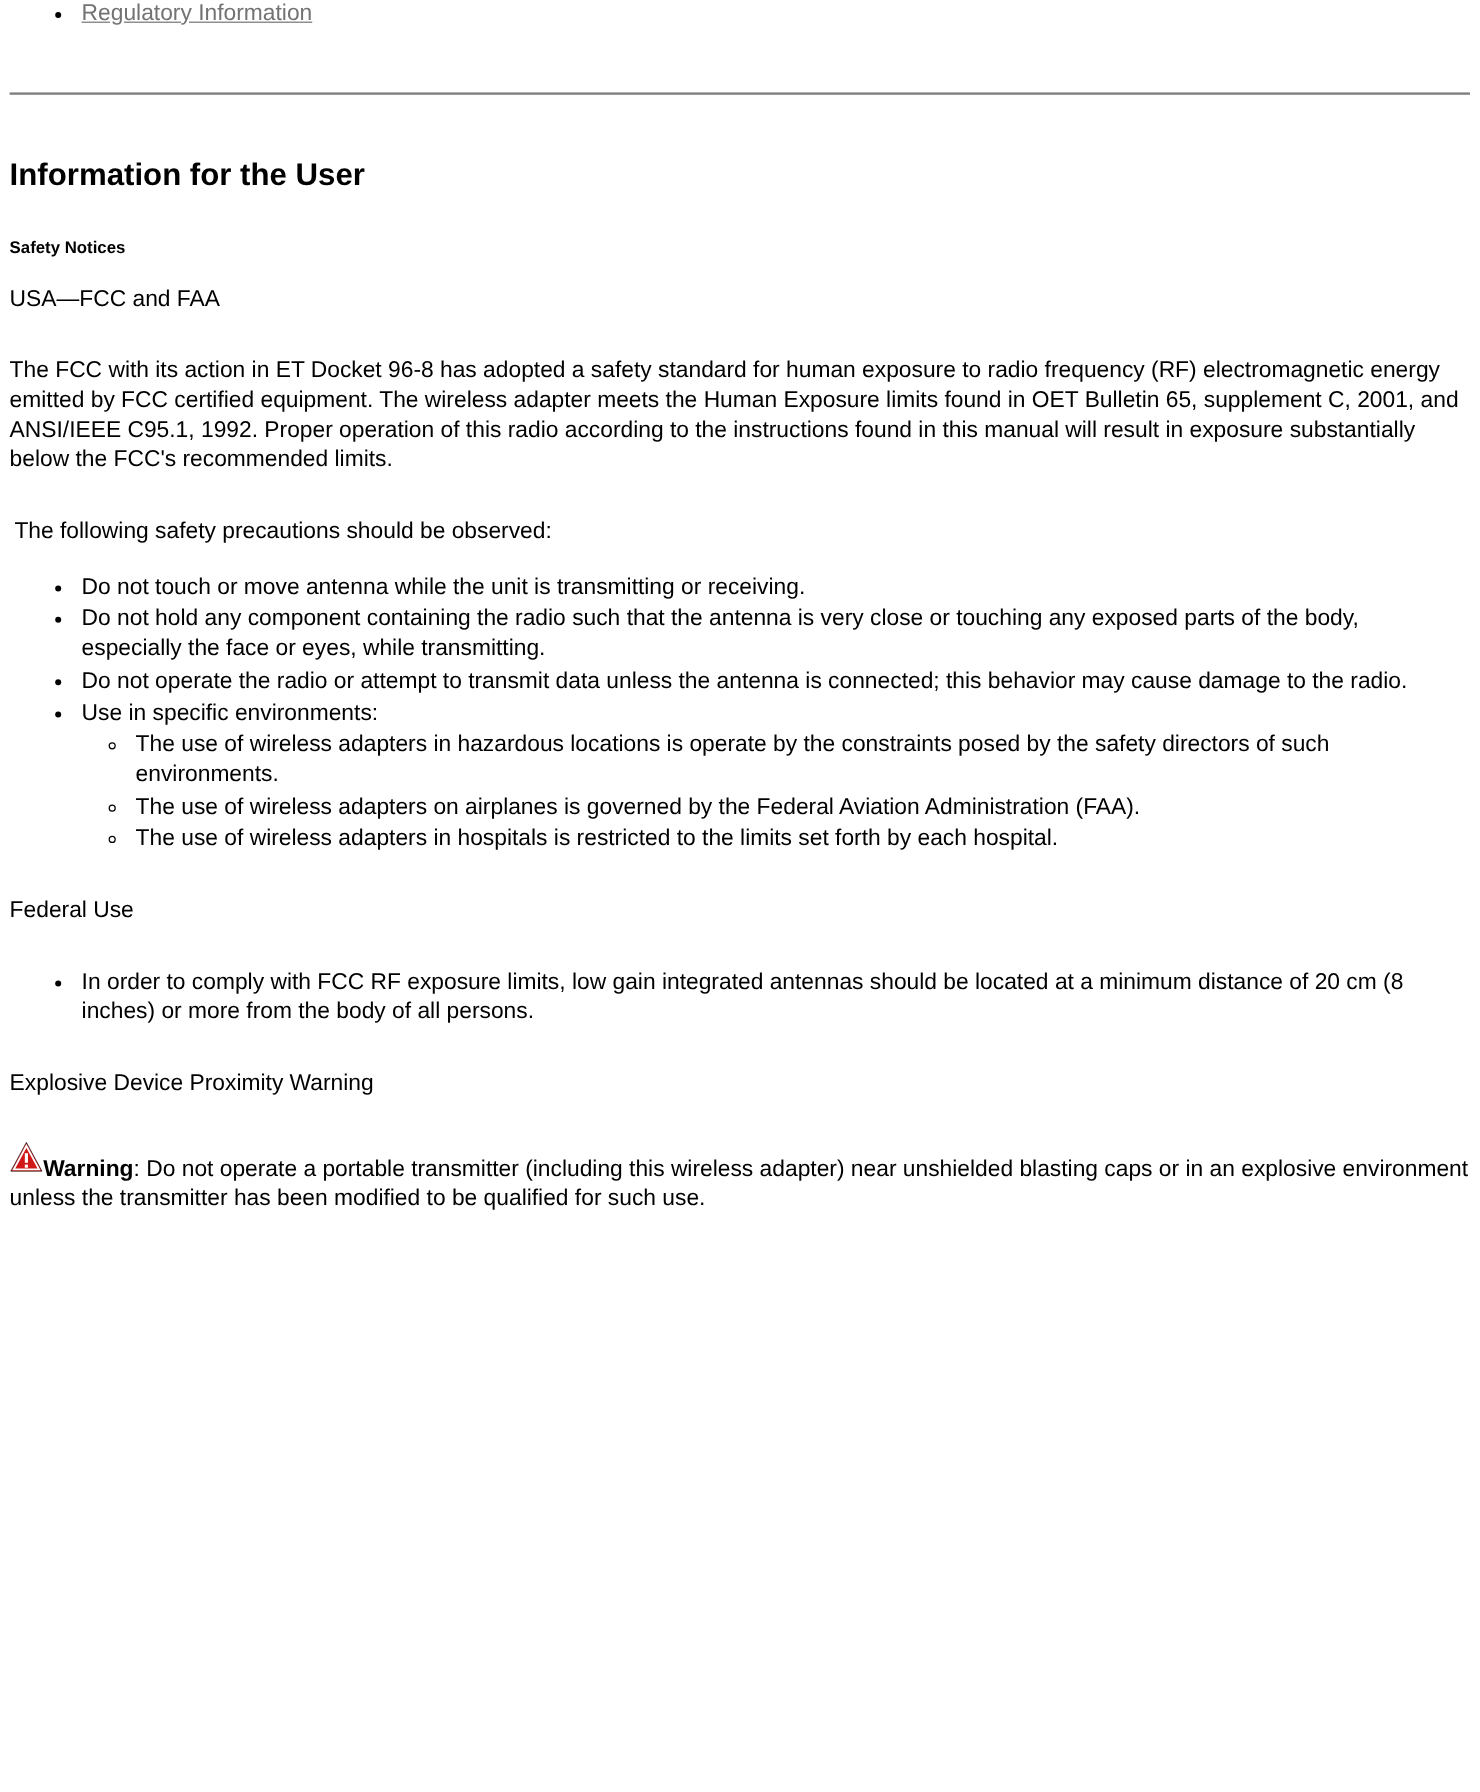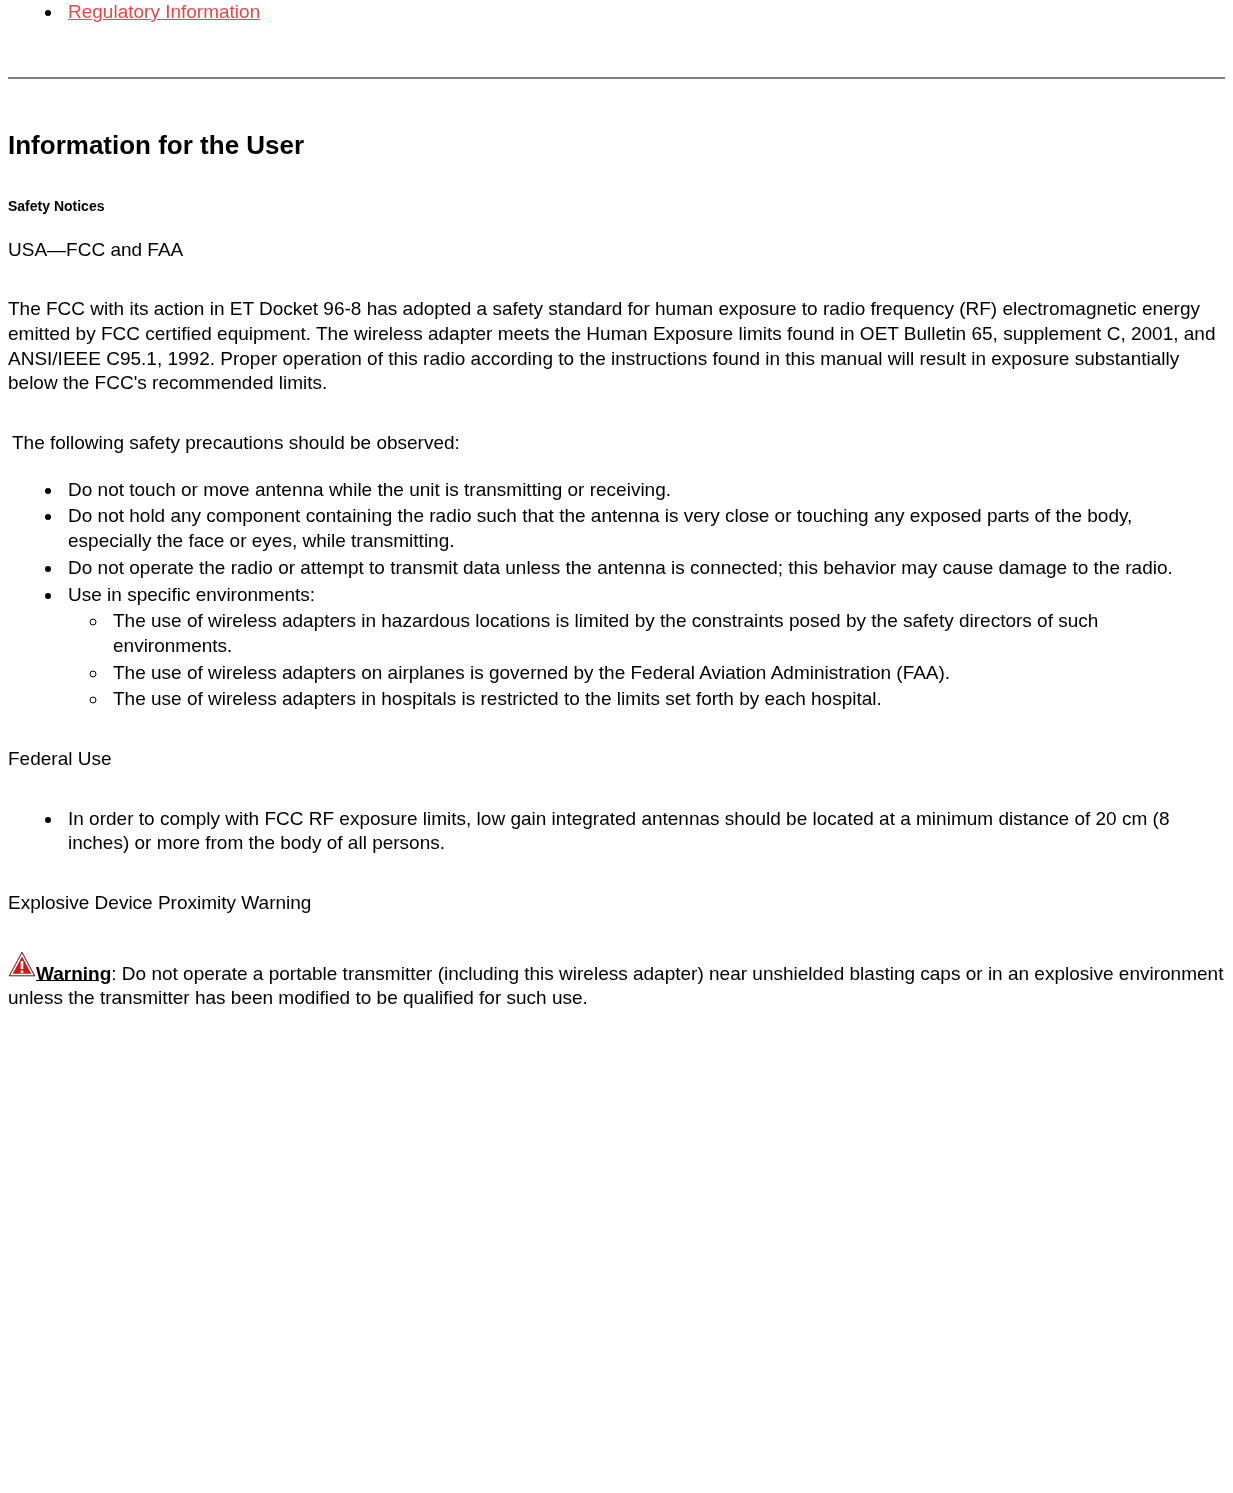--- a/index.html
+++ b/index.html
@@ -14,21 +14,21 @@
     .top-link-list {
       margin: 0;
       padding-left: 55px;
       list-style: disc;
     }
     .top-link-list li {
       margin: 0;
       padding-left: 5px;
     }
     a.link {
-      color: #ef4444;
+      color: #737373;
       text-decoration: underline;
     }
     hr.divider {
       border: none;
       border-top: 2px solid #808080;
       margin: 52px 0 50px 0;
     }
     h2.section-title {
       font-size: 26px;
       font-weight: bold;
@@ -71,21 +71,20 @@
     .warning-line {
       margin: 0;
     }
     .warning-icon {
       display: inline-block;
       vertical-align: text-bottom;
       margin-right: 0px;
     }
     .warning-label {
       font-weight: bold;
-      text-decoration: underline;
     }
   </style>
 </head>
 <body>
 
 <ul class="top-link-list">
   <li>
     <a href="#" class="link">Regulatory Information</a>
   </li>
 </ul>
@@ -102,21 +101,21 @@
 
 <p class="para-tight">The following safety precautions should be observed:</p>
 
 <ul class="bullet-list">
   <li>Do not touch or move antenna while the unit is transmitting or receiving.</li>
   <li>Do not hold any component containing the radio such that the antenna is very close or touching any exposed parts of the body, especially the face or eyes, while transmitting.</li>
   <li>Do not operate the radio or attempt to transmit data unless the antenna is connected; this behavior may cause damage to the radio.</li>
   <li>
     <span>Use in specific environments:</span>
     <ul class="sub-list">
-      <li>The use of wireless adapters in hazardous locations is limited by the constraints posed by the safety directors of such environments.</li>
+      <li>The use of wireless adapters in hazardous locations is operate by the constraints posed by the safety directors of such environments.</li>
       <li>The use of wireless adapters on airplanes is governed by the Federal Aviation Administration (FAA).</li>
       <li>The use of wireless adapters in hospitals is restricted to the limits set forth by each hospital.</li>
     </ul>
   </li>
 </ul>
 
 <h4 class="subsubsection-title">Federal Use</h4>
 
 <ul class="bullet-list">
   <li>In order to comply with FCC RF exposure limits, low gain integrated antennas should be located at a minimum distance of 20 cm (8 inches) or more from the body of all persons.</li>

